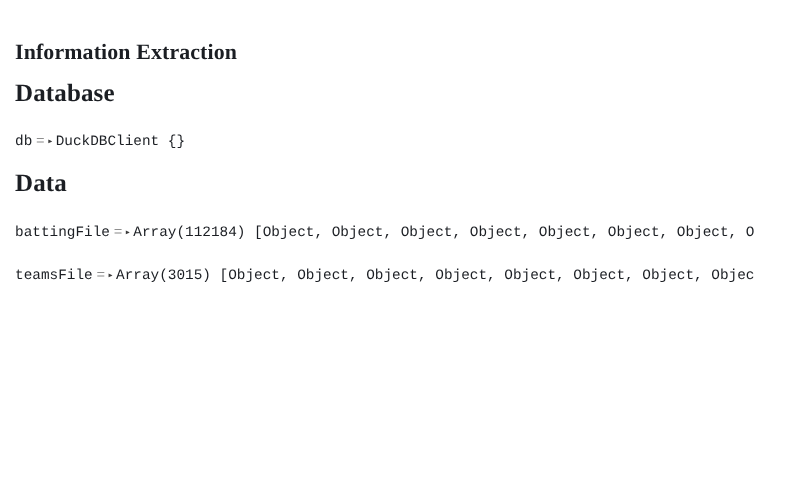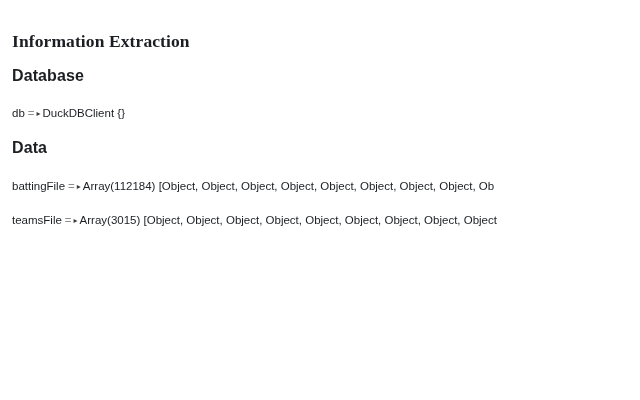--- a/index.html
+++ b/index.html
@@ -32,35 +32,35 @@
     font-weight: bold;
     font-size: 17.5px;
     line-height: 20px;
     letter-spacing: 0.1px;
     color: #1b1e23;
     white-space: nowrap;
   }
   .h2 {
     position: absolute;
     left: 12px;
-    font-family: Liberation Sans, sans-serif;
+    font-family: Liberation Serif, serif;
     font-weight: bold;
-    font-size: 16px;
+    font-size: 20px;
     line-height: 19px;
     letter-spacing: 0.1px;
     color: #1b1e23;
     white-space: nowrap;
   }
 
   
   .cell {
     position: absolute;
     left: 12px;
     right: 0;
-    font-family: Liberation Sans, sans-serif;
+    font-family: Liberation Mono, monospace;
     font-size: 11.5px;
     line-height: 15px;
     color: #1b1e23;
     white-space: nowrap;
     overflow: hidden;
   }
   .cell .varname {
     color: #1b1e23;
   }
   .cell .eq {

